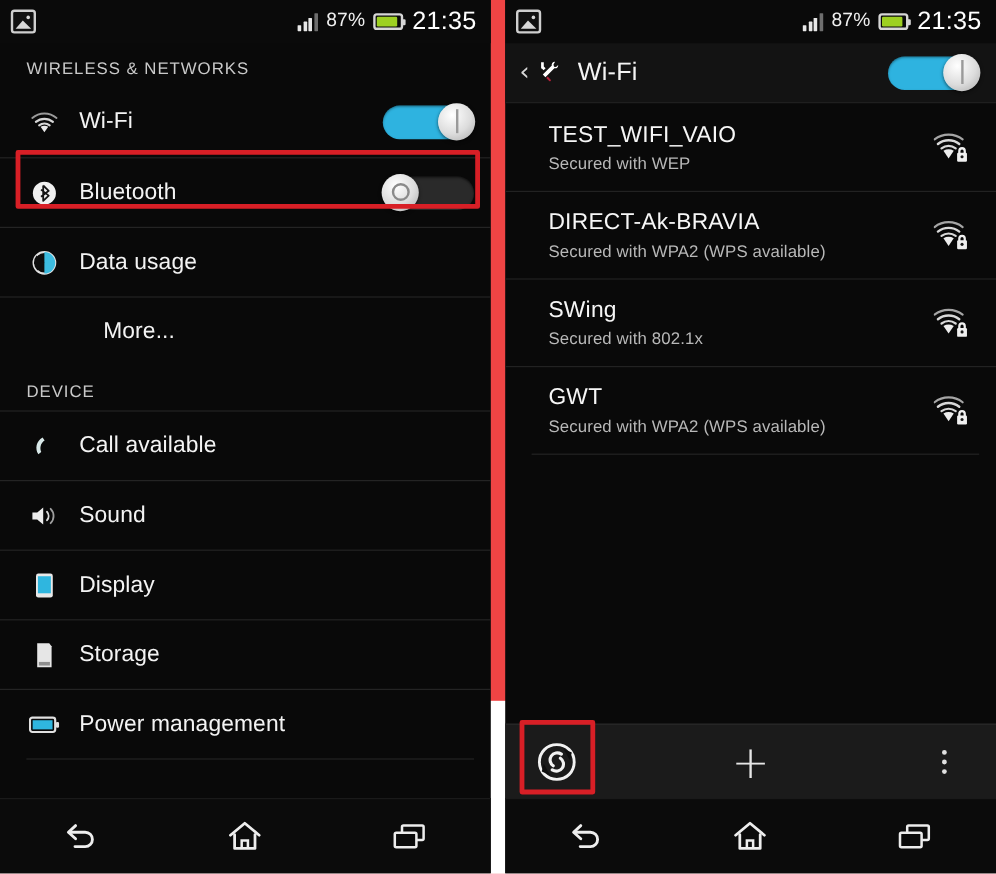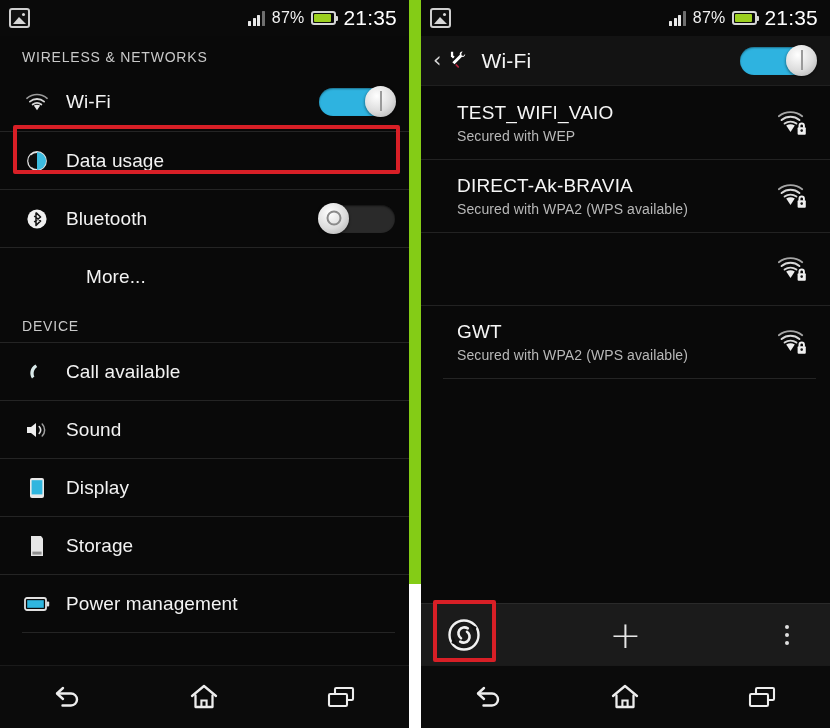--- a/index.html
+++ b/index.html
@@ -5,21 +5,21 @@
   * { box-sizing: border-box; margin: 0; padding: 0; }
   html, body {
     width: 830px; height: 728px;
     background: #ffffff;
     font-family: "Liberation Sans", sans-serif;
     overflow: hidden;
   }
   .screens {
     display: flex;
     width: 830px; height: 584px;
-    background: #84cc16;
+    background: #ef4444;
   }
   .phone {
     position: relative;
     width: 409px;
     height: 728px;
     background: #090909;
     overflow: hidden;
   }
   .phone.left { margin-right: 12px; }
   .phone.right { width: 409px; }
@@ -335,40 +335,40 @@
           </svg>
         </div>
         <div class="row-label">Wi-Fi</div>
         <div class="toggle on">
             <div class="knob"></div>
           </div>
       </div>
 
       <div class="row">
         <div class="row-icon">
+          <svg width="22" height="24" viewBox="0 0 22 24">
+            <circle cx="11" cy="12" r="9.6" fill="#f0f0f0"></circle>
+            <path d="M10.0 5.6 L14.6 10.0 L8.2 15.0 M8.2 9.0 L14.6 14.0 L10.0 18.4 L10.0 5.6" stroke="#141414" stroke-width="1.5" fill="none" stroke-linejoin="round"></path>
+          </svg>
+        </div>
+        <div class="row-label">Bluetooth</div>
+        <div class="toggle off">
+            <div class="knob"></div>
+          </div>
+      </div>
+
+      <div class="row">
+        <div class="row-icon">
           <svg width="24" height="24" viewBox="0 0 24 24">
             <circle cx="12" cy="12" r="9" fill="#0d0d0d" stroke="#e2e2e2" stroke-width="1.8"></circle>
             <path d="M12 12 L12 3 A9 9 0 0 1 12 21 Z" fill="#3cbce0"></path>
             <path d="M12 12 L5.5 6.0 A9 9 0 0 0 6.2 18.4 Z" fill="#0d0d0d"></path>
           </svg>
         </div>
         <div class="row-label">Data usage</div>
-      </div>
-
-      <div class="row">
-        <div class="row-icon">
-          <svg width="22" height="24" viewBox="0 0 22 24">
-            <circle cx="11" cy="12" r="9.6" fill="#f0f0f0"></circle>
-            <path d="M10.0 5.6 L14.6 10.0 L8.2 15.0 M8.2 9.0 L14.6 14.0 L10.0 18.4 L10.0 5.6" stroke="#141414" stroke-width="1.5" fill="none" stroke-linejoin="round"></path>
-          </svg>
-        </div>
-        <div class="row-label">Bluetooth</div>
-        <div class="toggle off">
-            <div class="knob"></div>
-          </div>
       </div>
 
       <div class="row">
         <div class="row-label indent">More...</div>
       </div>
 
     </div>
 
     <div class="section-label">DEVICE</div>
 
@@ -522,20 +522,24 @@
             <path d="M6.6 15.6 A10 10 0 0 1 18.4 15.6" stroke="#d8d8d8" stroke-width="1.9" fill="none" stroke-linecap="round"></path>
             <path d="M0.8 8.2 A19 19 0 0 1 24.2 8.2" stroke="#a5a5a5" stroke-width="1.8" fill="none" stroke-linecap="round"></path>
             <path d="M20.5 17.8 a3.2 3.2 0 0 1 6.4 0 l0 2.0 l-1.9 0 l0 -2.0 a1.3 1.3 0 0 0 -2.6 0 l0 2.0 l-1.9 0 Z" fill="#f0f0f0"></path>
             <rect x="19.6" y="19.3" width="8.2" height="7.4" rx="1" fill="#f0f0f0"></rect>
             <circle cx="23.7" cy="22.6" r="1.3" fill="#1a1a1a"></circle>
           </svg>
         </div>
       </div>
 
       <div class="wifi-row">
+        <div class="wifi-text">
+          <div class="wifi-ssid">SWing</div>
+          <div class="wifi-sec">Secured with 802.1x</div>
+        </div>
         <div class="wifi-sig">
           <svg width="34" height="30" viewBox="0 0 34 30">
             <path d="M12.5 24.0 L8.2 17.6 A8.6 8.6 0 0 1 16.8 17.6 Z" fill="#ededed"></path>
             <path d="M3.6 12.0 A14.2 14.2 0 0 1 21.4 12.0" stroke="#d8d8d8" stroke-width="2" fill="none" stroke-linecap="round"></path>
             <path d="M6.6 15.6 A10 10 0 0 1 18.4 15.6" stroke="#d8d8d8" stroke-width="1.9" fill="none" stroke-linecap="round"></path>
             <path d="M0.8 8.2 A19 19 0 0 1 24.2 8.2" stroke="#a5a5a5" stroke-width="1.8" fill="none" stroke-linecap="round"></path>
             <path d="M20.5 17.8 a3.2 3.2 0 0 1 6.4 0 l0 2.0 l-1.9 0 l0 -2.0 a1.3 1.3 0 0 0 -2.6 0 l0 2.0 l-1.9 0 Z" fill="#f0f0f0"></path>
             <rect x="19.6" y="19.3" width="8.2" height="7.4" rx="1" fill="#f0f0f0"></rect>
             <circle cx="23.7" cy="22.6" r="1.3" fill="#1a1a1a"></circle>
           </svg>

